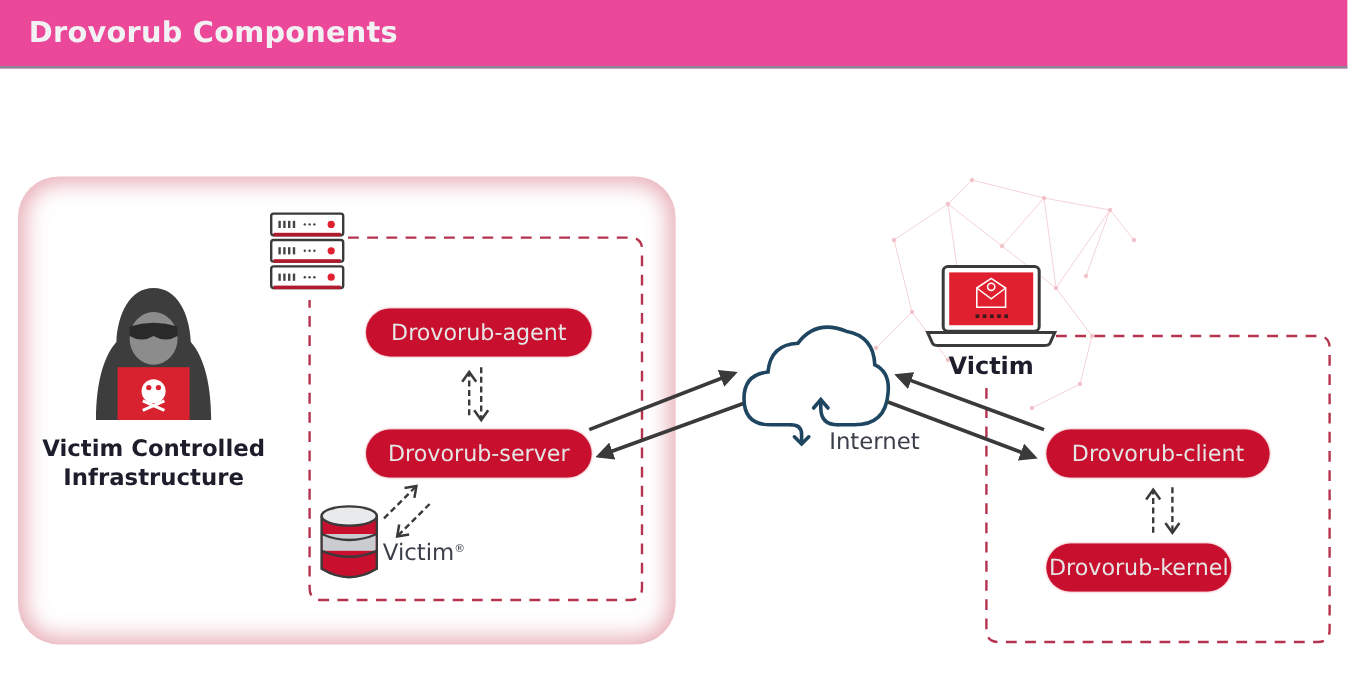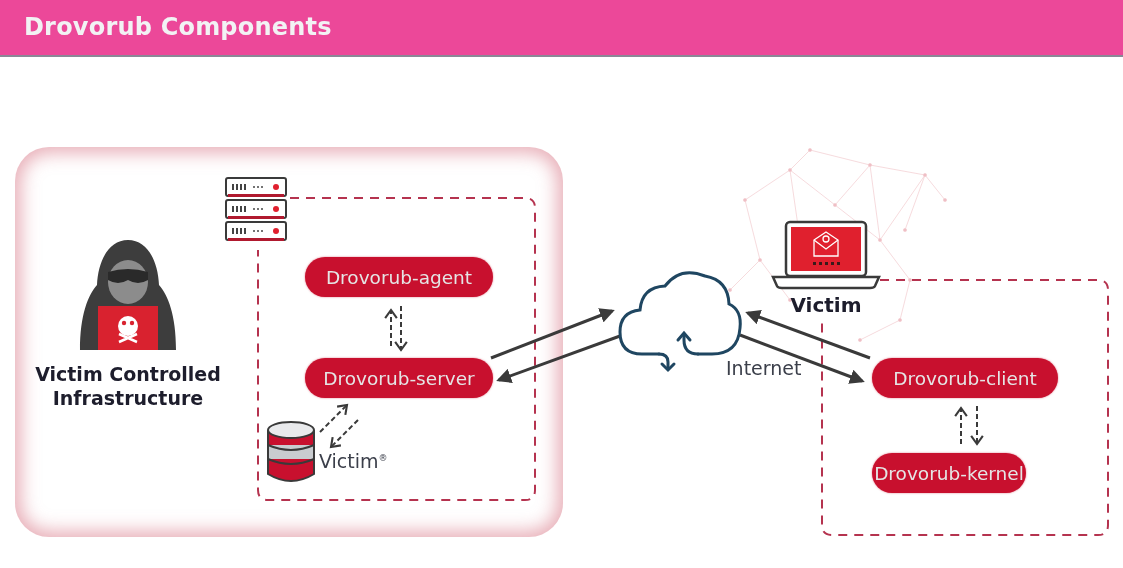--- a/index.html
+++ b/index.html
@@ -193,15 +193,15 @@
 
 <div class="pill" style="left:305px; top:257px; width:188px;">Drovorub-agent</div>
 <div class="pill" style="left:305px; top:358px; width:188px;">Drovorub-server</div>
 <div class="pill" style="left:872px; top:358px; width:186px;">Drovorub-client</div>
 <div class="pill" style="left:872px; top:453px; width:154px;">Drovorub-kernel</div>
 
 <div class="label-plain" style="left:319px; top:450px; font-size:19px;">
   <span>Victim</span><sup style="font-size:9px;">®</sup>
 </div>
 
-<div class="label-plain" style="left:691px; top:357px; font-size:19px;margin-left:35px;">Internet</div>
+<div class="label-plain" style="left:691px; top:357px; font-size:19px;">Internet</div>
 
 <div class="label-strong" style="left:786px; top:293px; width:80px; font-size:20px;">Victim</div>
 
 </body></html>

